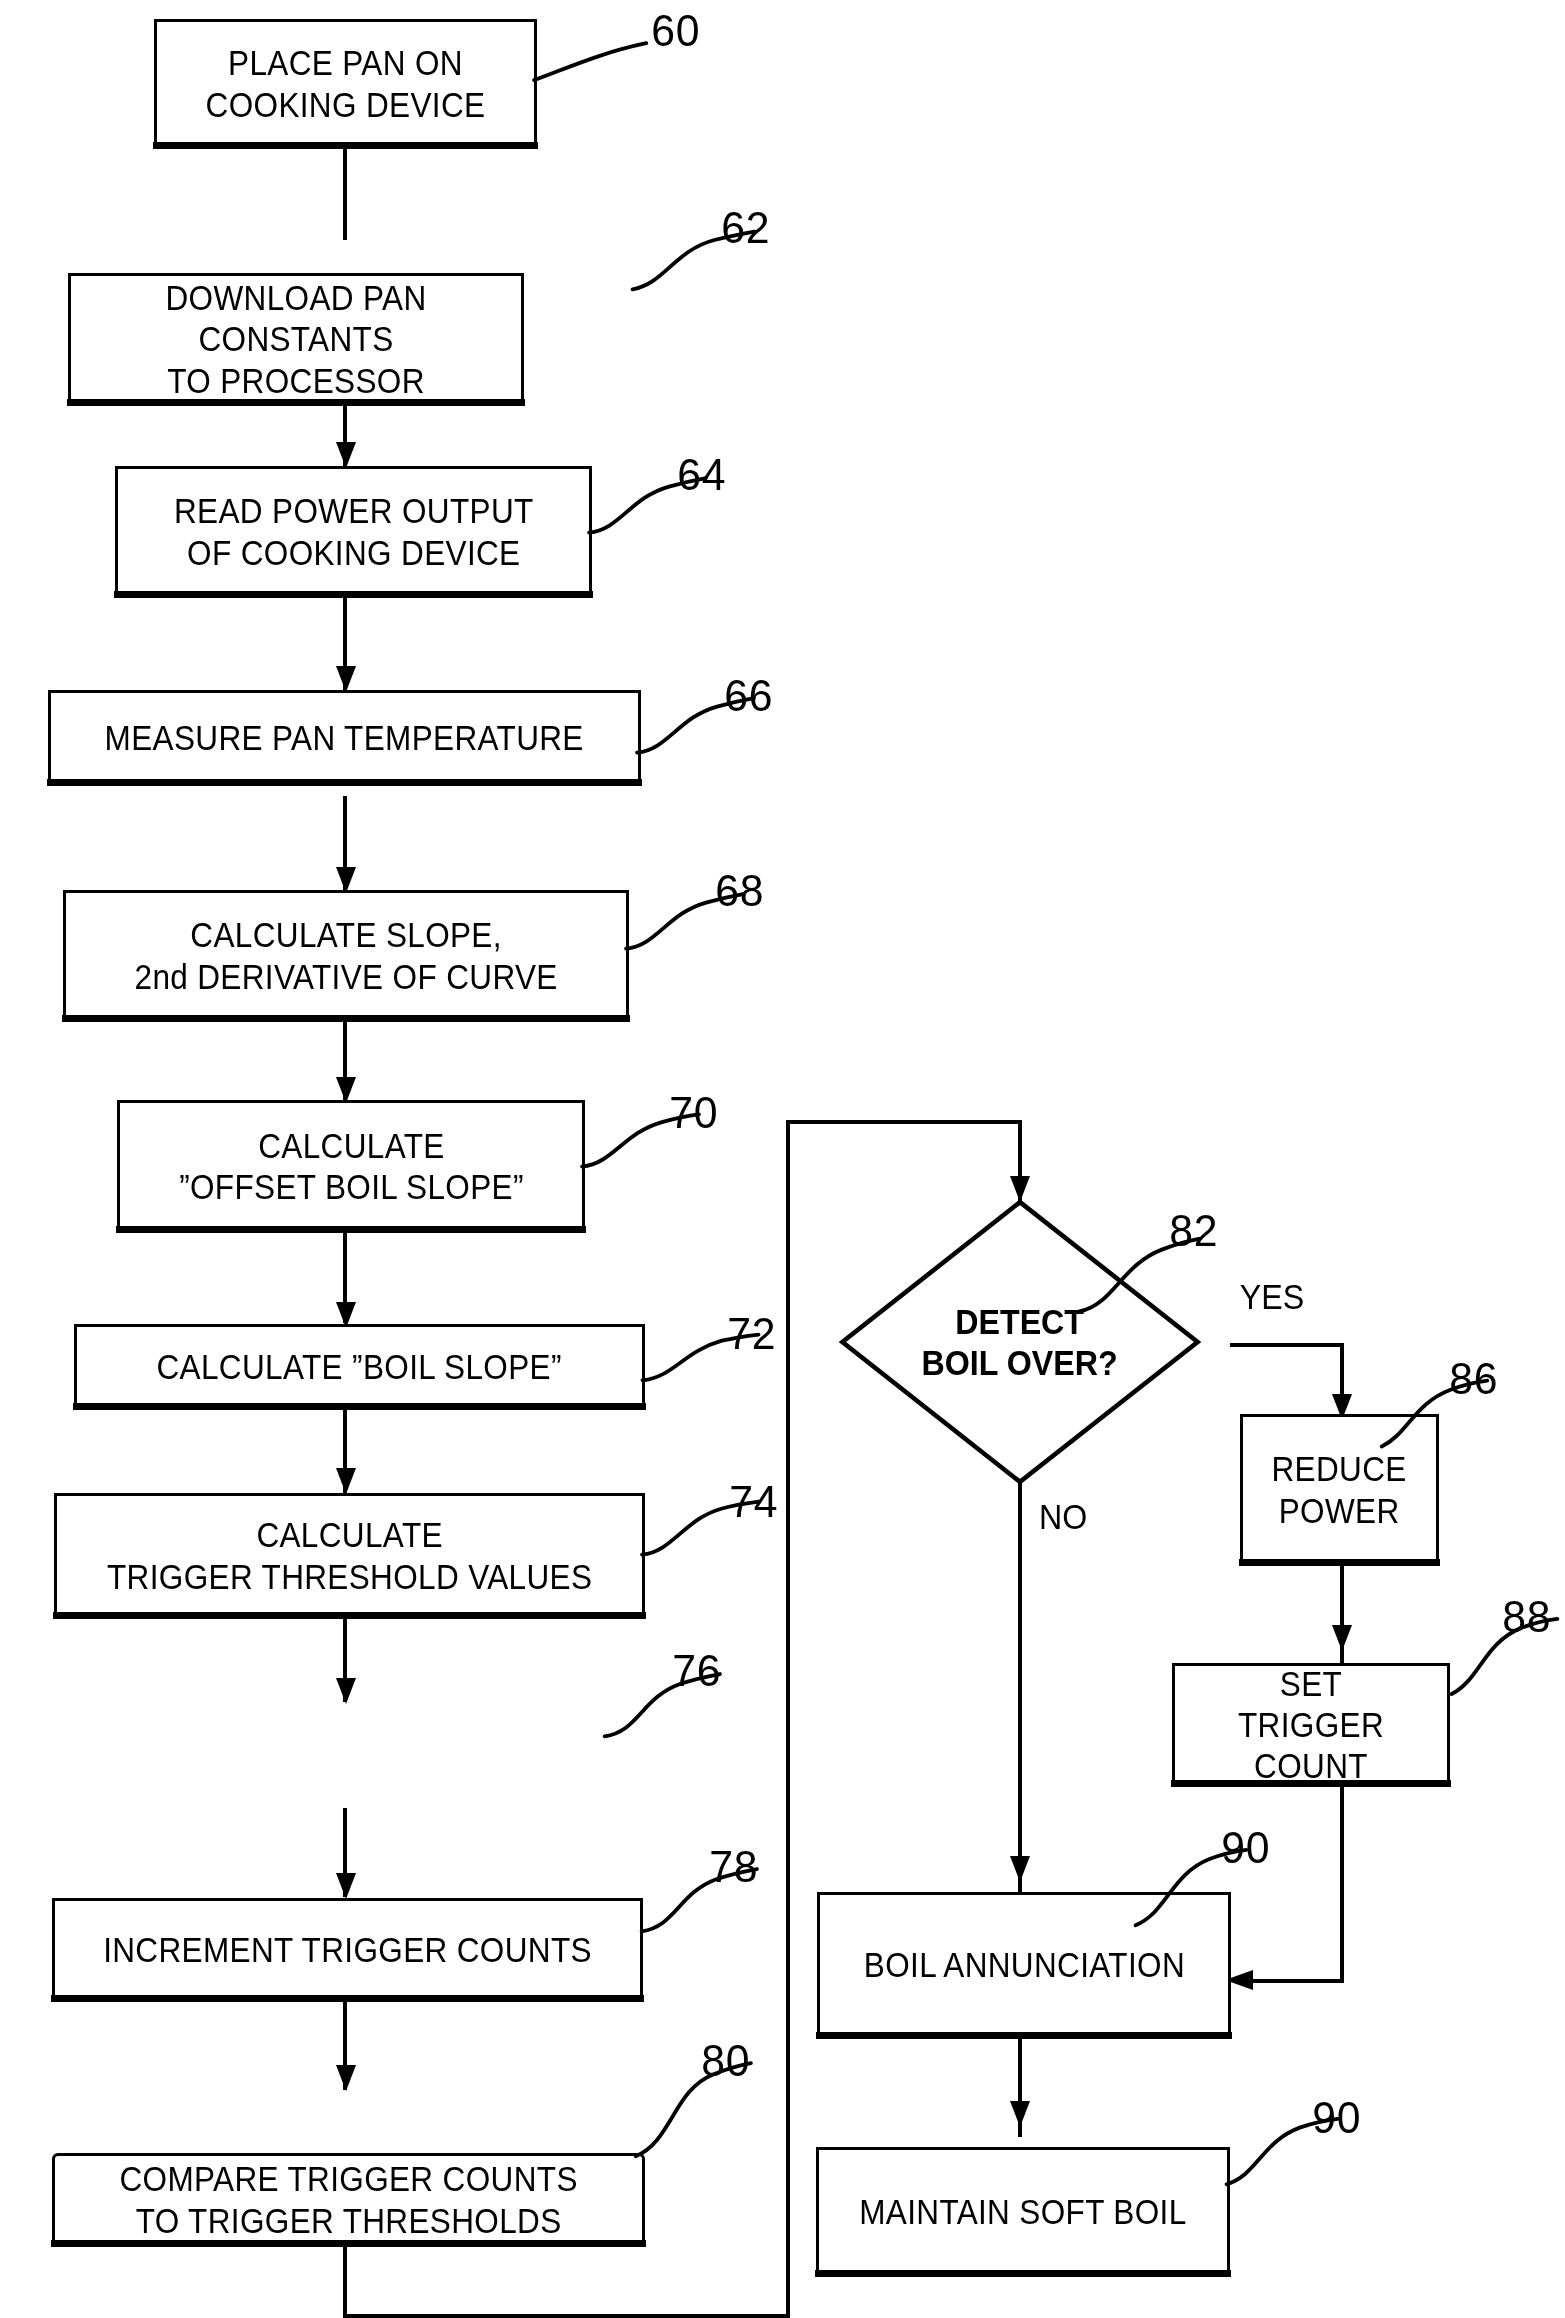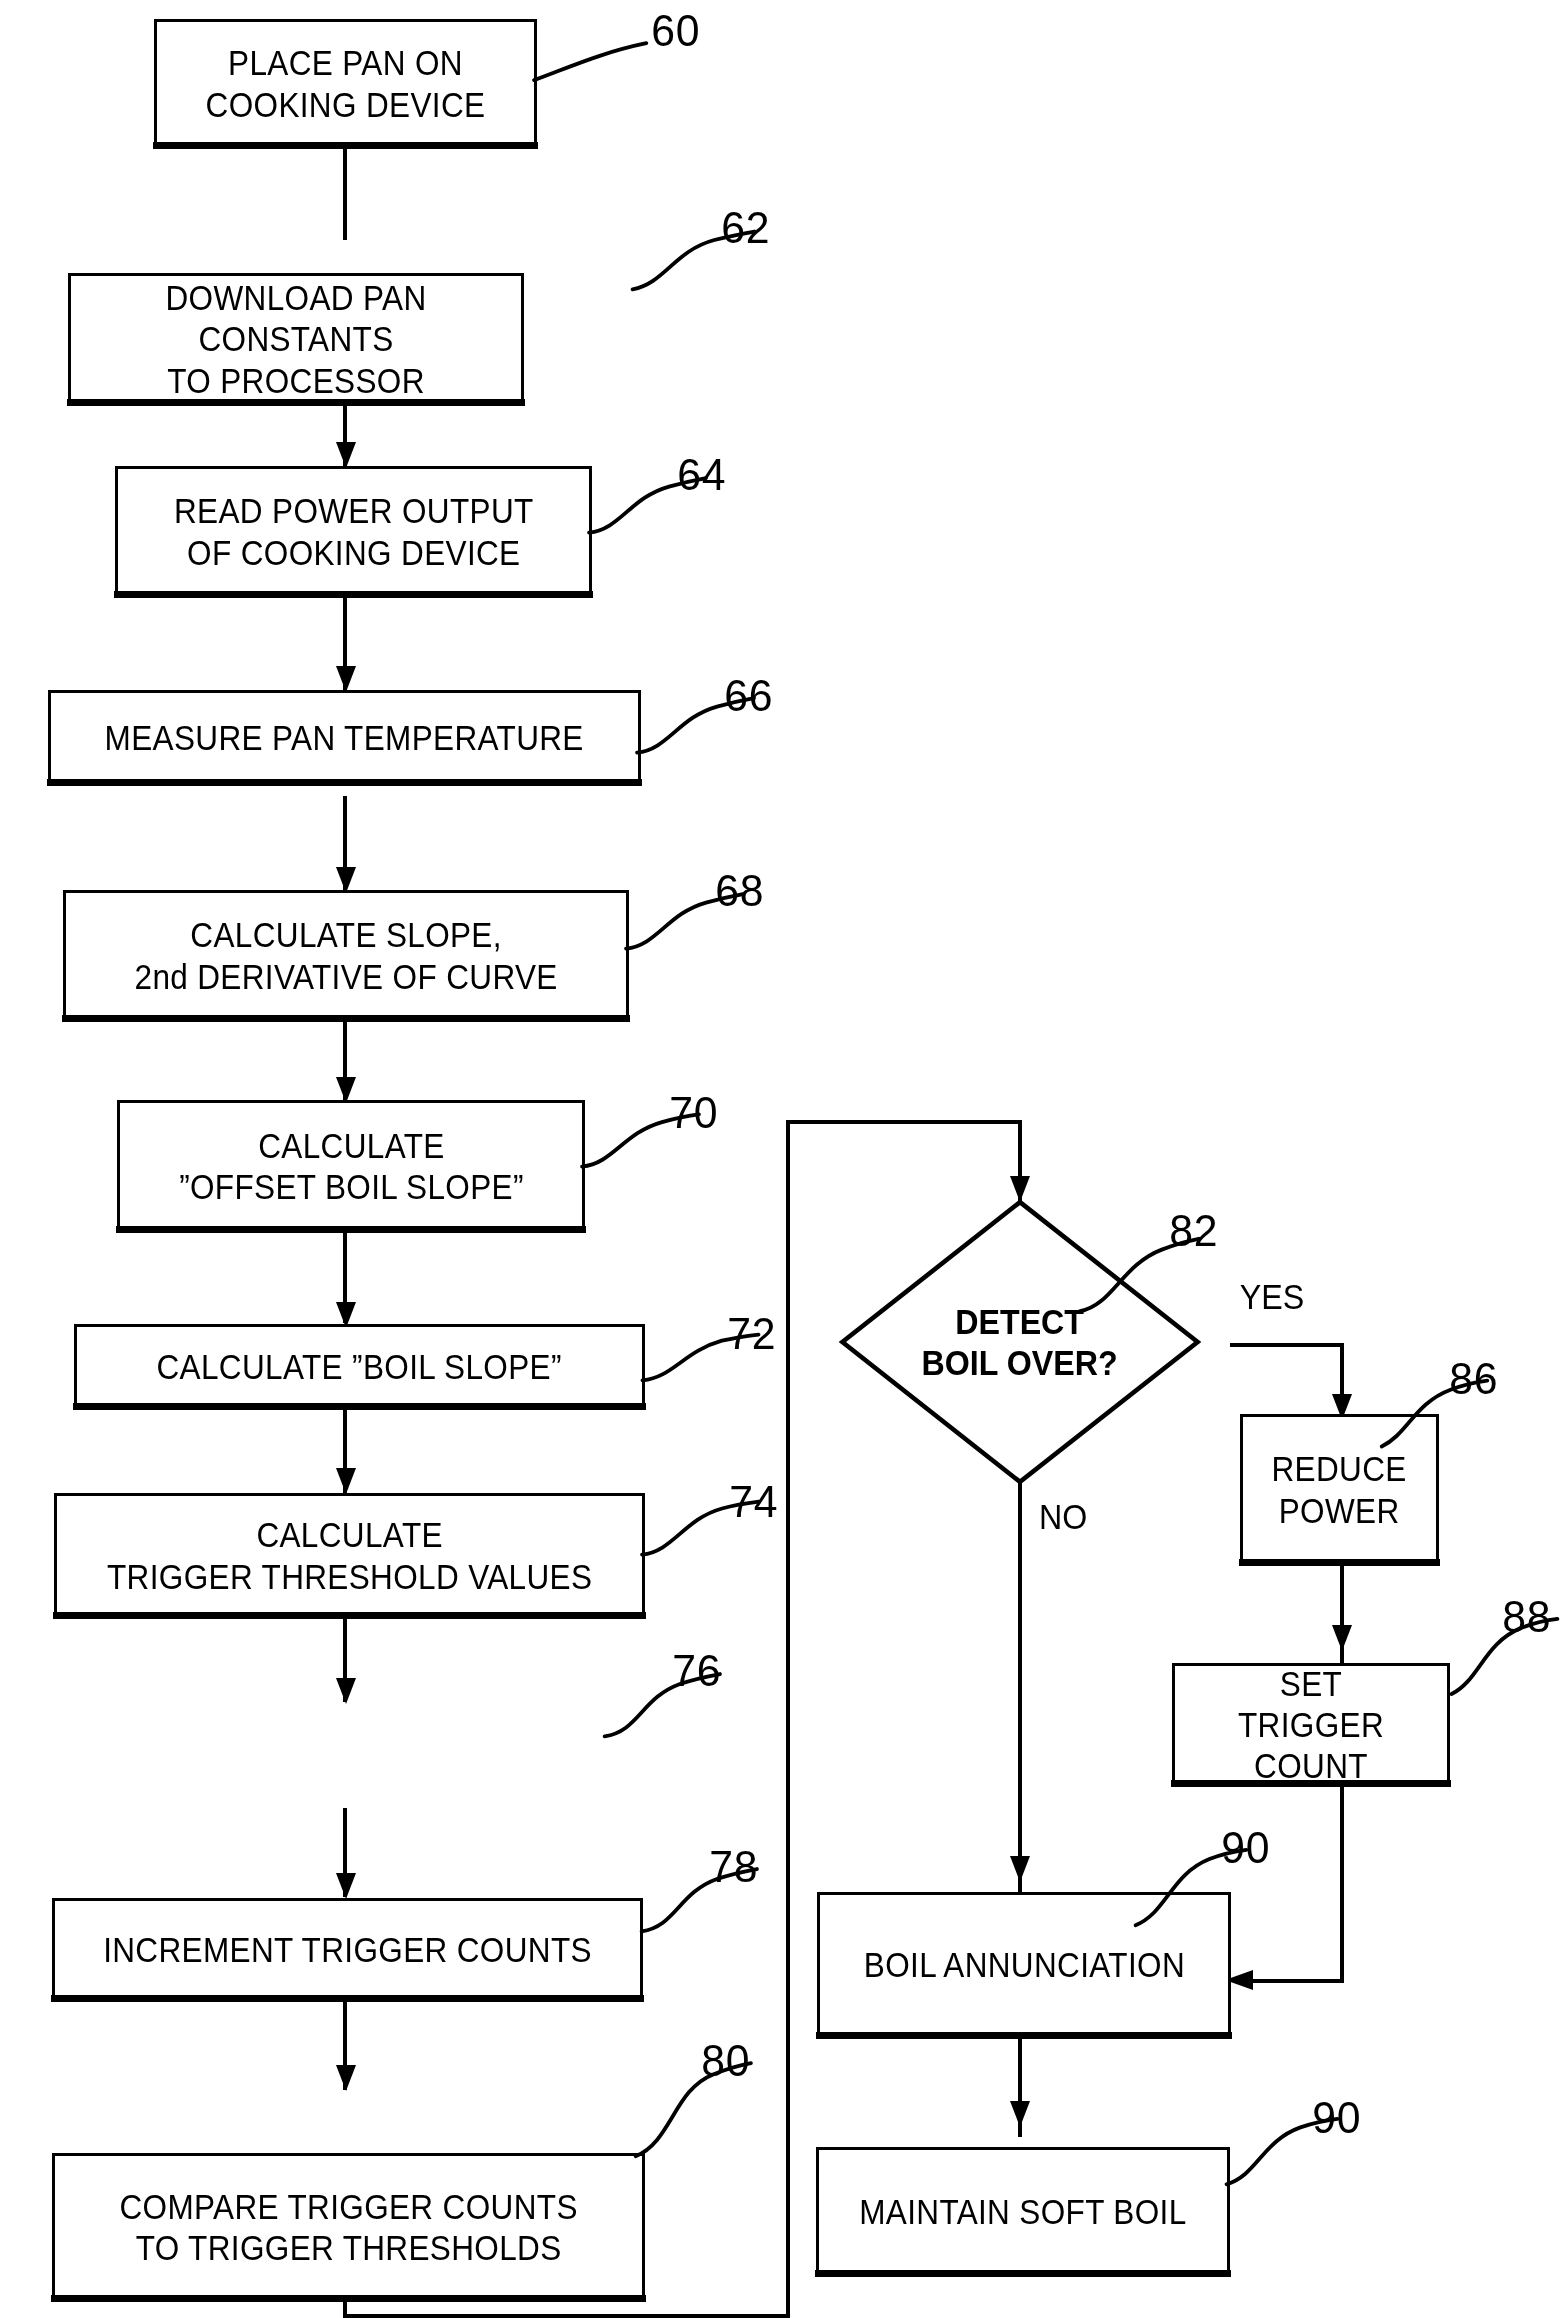--- a/index.html
+++ b/index.html
@@ -267,21 +267,21 @@
   <div class="ref" style="left:671px; top:1645px;">76</div>
 
   <div class="node" style="left:52px; top:1898px; width:591px; height:103px;">
     <span class="txt">INCREMENT TRIGGER COUNTS</span>
   </div>
   <svg class="leader" style="left:637px; top:1862px; width:123px; height:74px;" viewBox="0 0 160 96" width="123" height="74">
     <path d="M6,90 C50,84 54,40 104,22 C124,15 140,12 156,9"></path>
   </svg>
   <div class="ref" style="left:708px; top:1841px;">78</div>
 
-  <div class="node" style="left:52px; top:2153px; width:593px; height:148px;">
+  <div class="node" style="left:52px; top:2153px; width:593px; height:93px;border-radius:6px;">
     <span class="txt">COMPARE TRIGGER COUNTS
 TO TRIGGER THRESHOLDS</span>
   </div>
   <svg class="leader" style="left:631px; top:2056px; width:123px; height:105px;" viewBox="0 0 160 136" width="123" height="105">
     <path d="M6,130 C52,112 56,44 106,24 C126,16 140,12 156,9"></path>
   </svg>
   <div class="ref" style="left:700px; top:2035px;">80</div>
 
   <div class="diamond-wrap" style="left:839px; top:1199px; width:362px; height:286px;">
     <svg width="362" height="286" viewBox="0 0 470 372">

